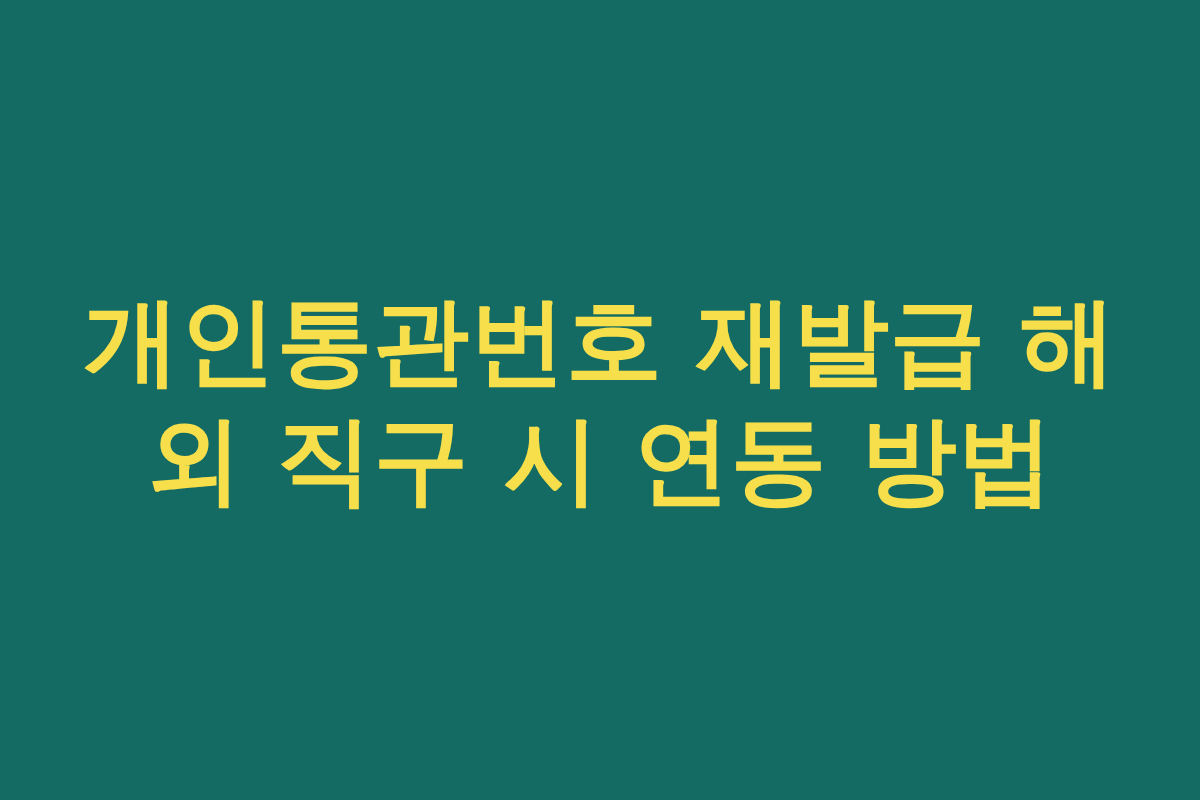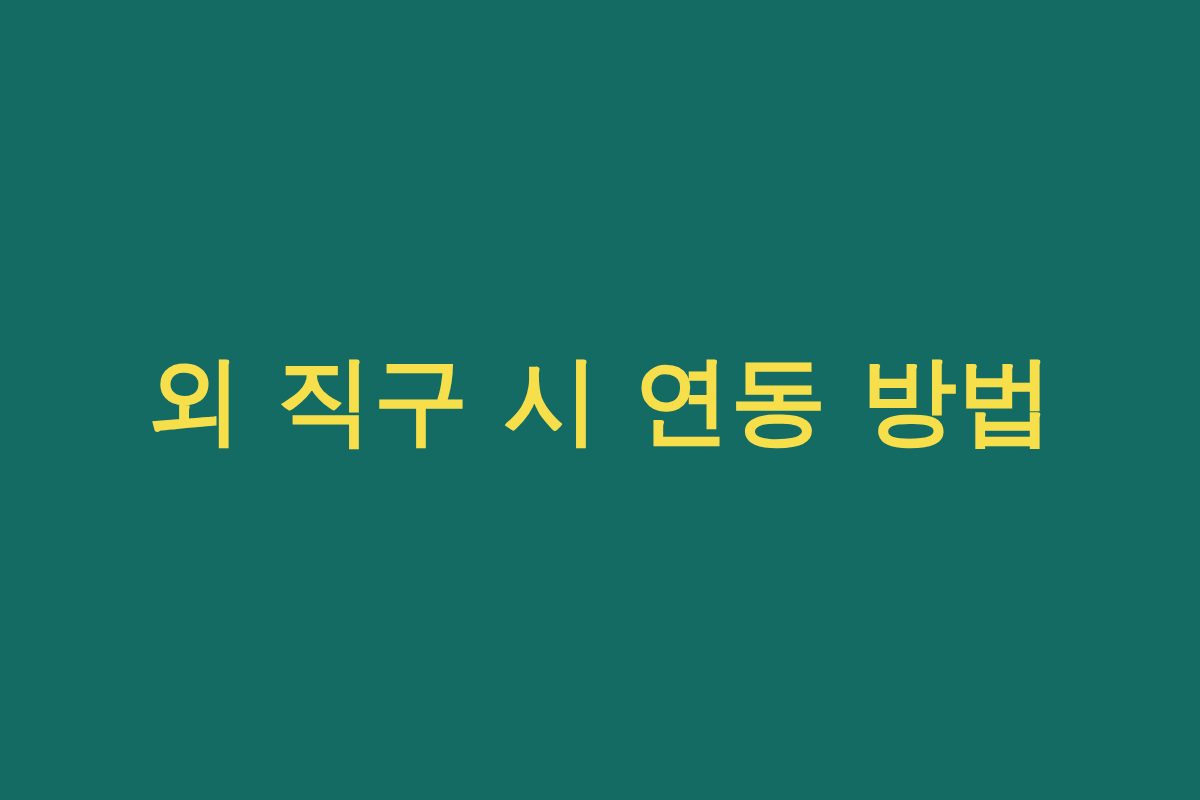--- a/index.html
+++ b/index.html
@@ -49,18 +49,19 @@
     margin-top: 1px;
   }
 </style>
 </head>
 <body>
 
 <div id="banner" style="background-color: rgb(19, 107, 99);">
 
   <div id="title-block">
 
+    <span class="title-line" style="color: rgb(247, 223, 75);">개인통관번호 재발급 해</span>
 
     <span class="title-line" style="color: rgb(247, 223, 75);">외 직구 시 연동 방법</span>
 
   </div>
 
 </div>
 
 </body></html>

